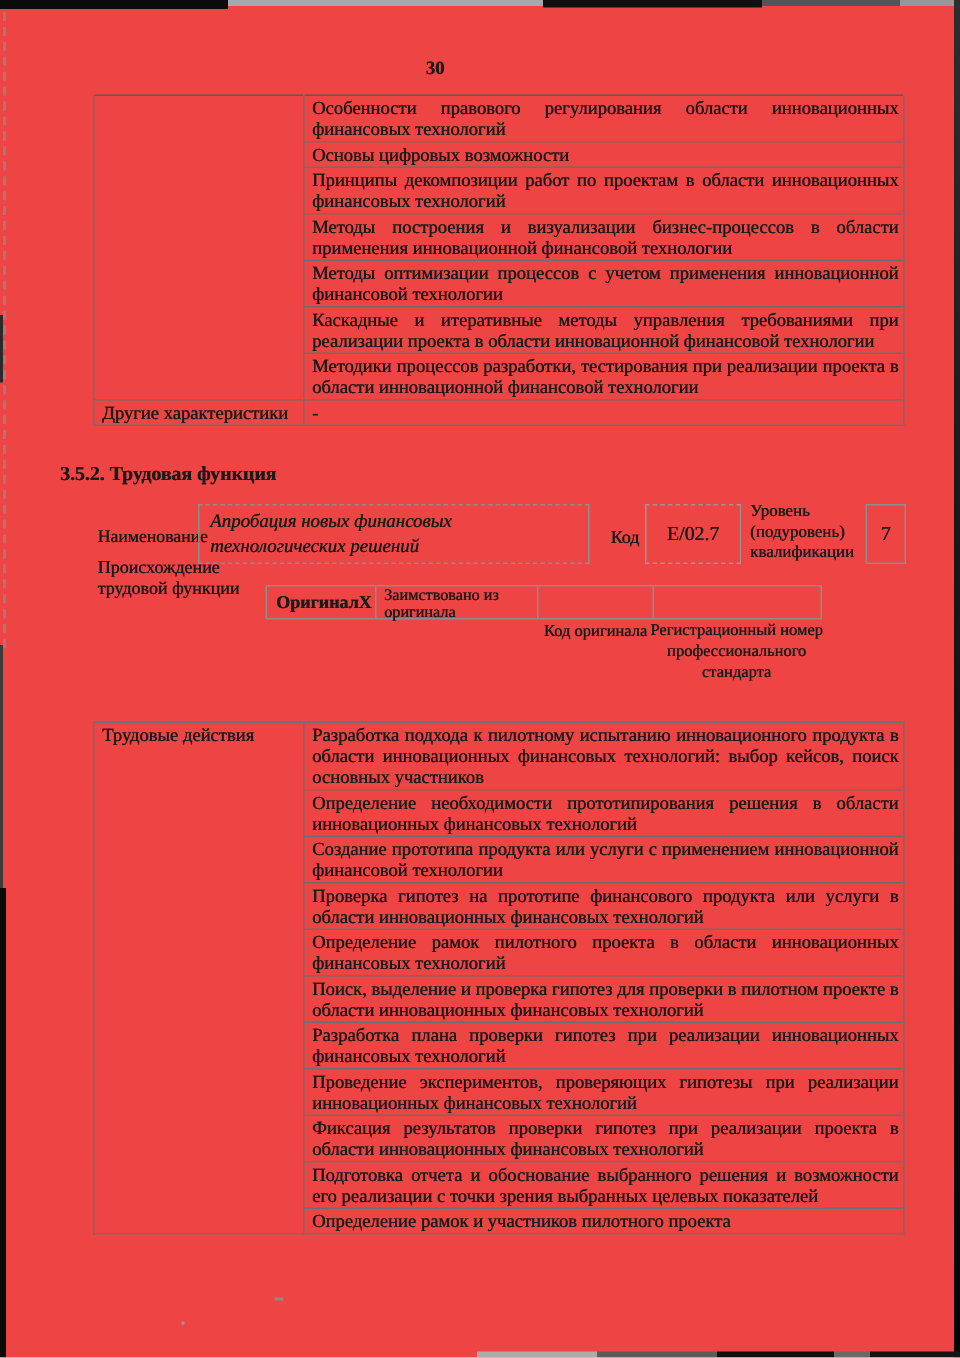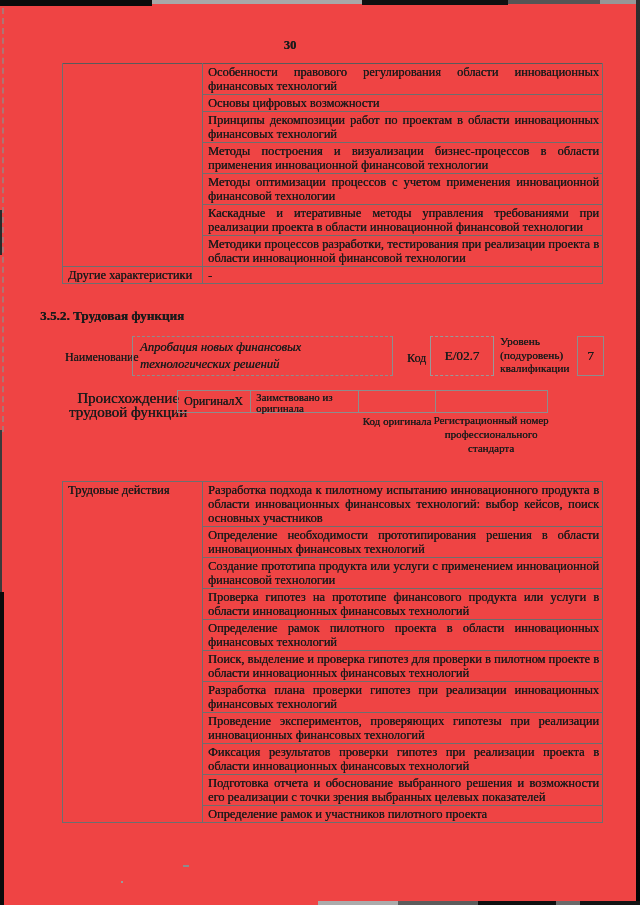--- a/index.html
+++ b/index.html
@@ -47,25 +47,25 @@
                border:1px solid #8d8d8d; border-top-style:dashed; border-bottom-style:dashed;
                padding:2px 6px 0 7px; font-size:12.6px; line-height:17px;font-style:italic; }
   .lbl-code  { left:407px; top:351px; font-size:12px; }
   .box-code  { left:430px; top:336px; width:64px; height:40px; box-sizing:border-box;
                border:1px solid #999; border-top-style:dashed; border-bottom-style:dashed;
                text-align:center; line-height:38px; font-size:13.2px; }
   .lbl-level { left:500px; top:335px; width:74px; font-size:11.3px; line-height:13.5px; }
   .box-level { left:577px; top:336px; width:27px; height:40px; box-sizing:border-box;
                border:1px solid #8d8d8d; text-align:center; line-height:38px; font-size:13.2px; }
 
-  .lbl-origin { left:65px; top:392px; width:126px; font-size:15px; line-height:13.5px;text-align:center; }
+  .lbl-origin { left:65px; top:372px; width:126px; font-size:12px; line-height:13.5px; }
   .box-origin { left:177px; top:390px; width:371px; height:23px; box-sizing:border-box;
                 border:1px solid #8d8d8d; display:flex; }
   .oc1 { width:73px;  box-sizing:border-box; border-right:1px solid #8d8d8d; display:flex;
-         justify-content:space-between; align-items:center; padding:0 8px 0 6px; font-size:12px; }
+         justify-content:space-between; align-items:center; padding:0 8px 0 6px; font-size:12px;font-weight:bold; }
   .oc2 { width:108px; box-sizing:border-box; border-right:1px solid #8d8d8d;
          font-size:10.8px; line-height:10.6px; padding:1px 0 0 5px; }
   .oc3 { width:77px;  box-sizing:border-box; border-right:1px solid #8d8d8d; }
   .oc4 { flex:1; }
   .cap-code { left:358px; top:415px; width:78px;  text-align:center; font-size:11px; }
   .cap-reg  { left:433px; top:414px; width:116px; text-align:center; font-size:11px; line-height:13.8px; }
 </style>
 </head>
 <body>
 

